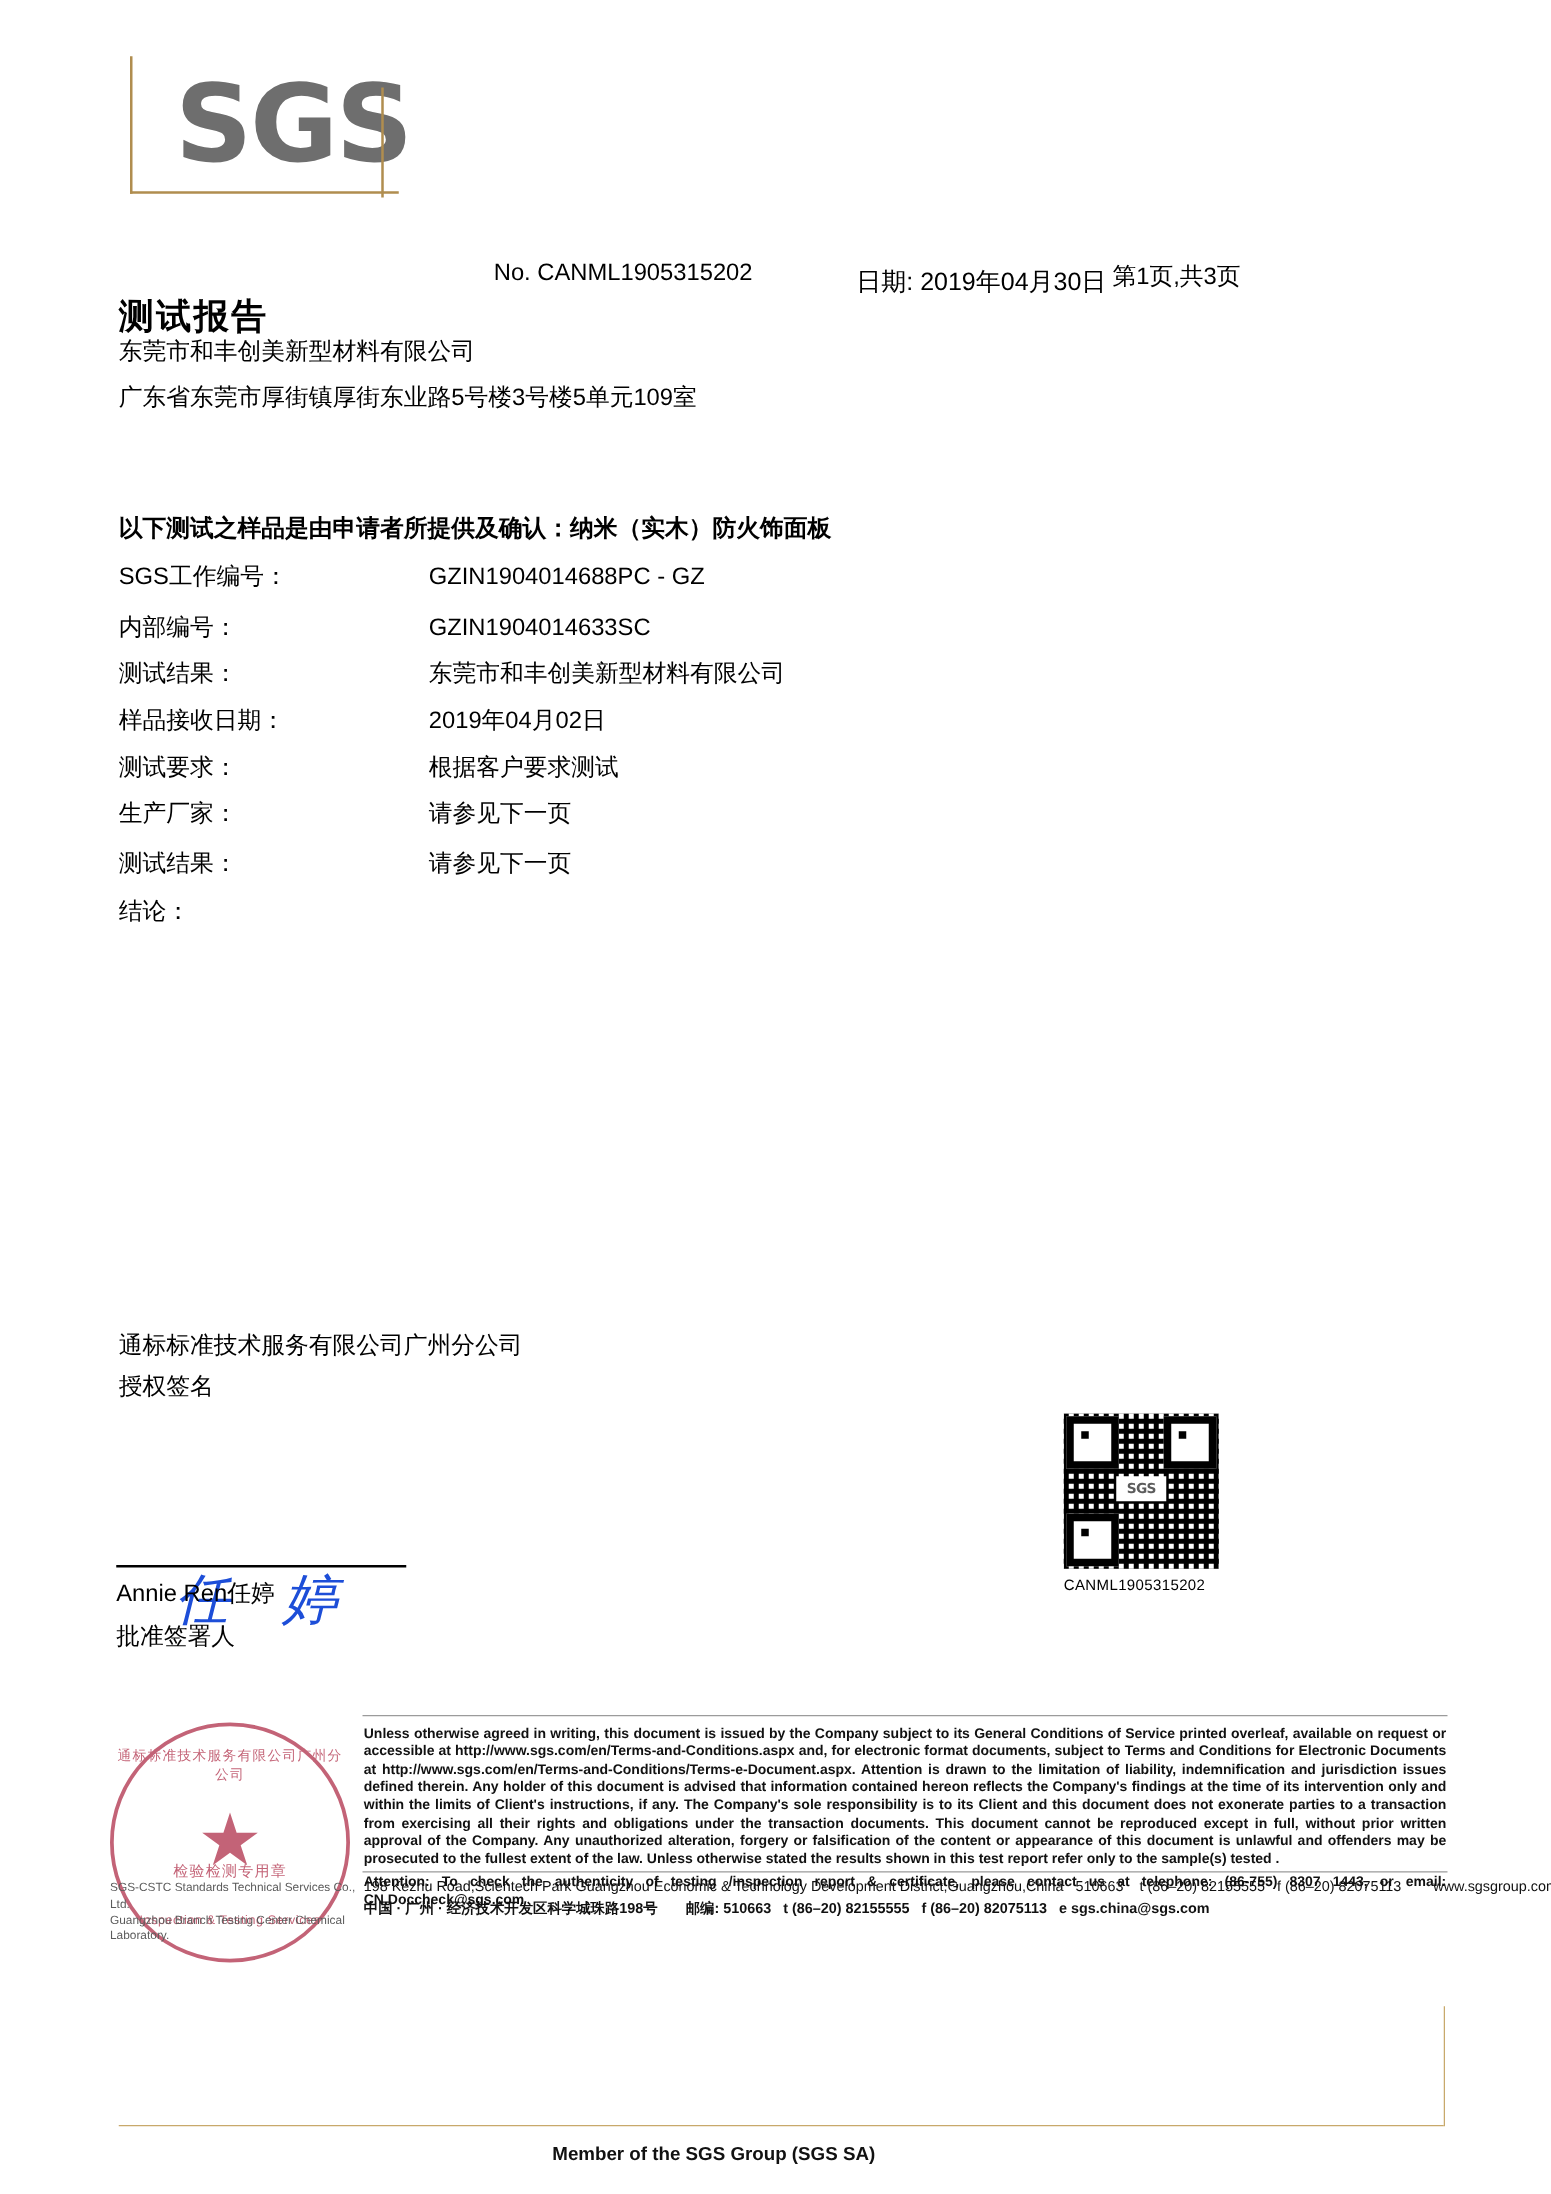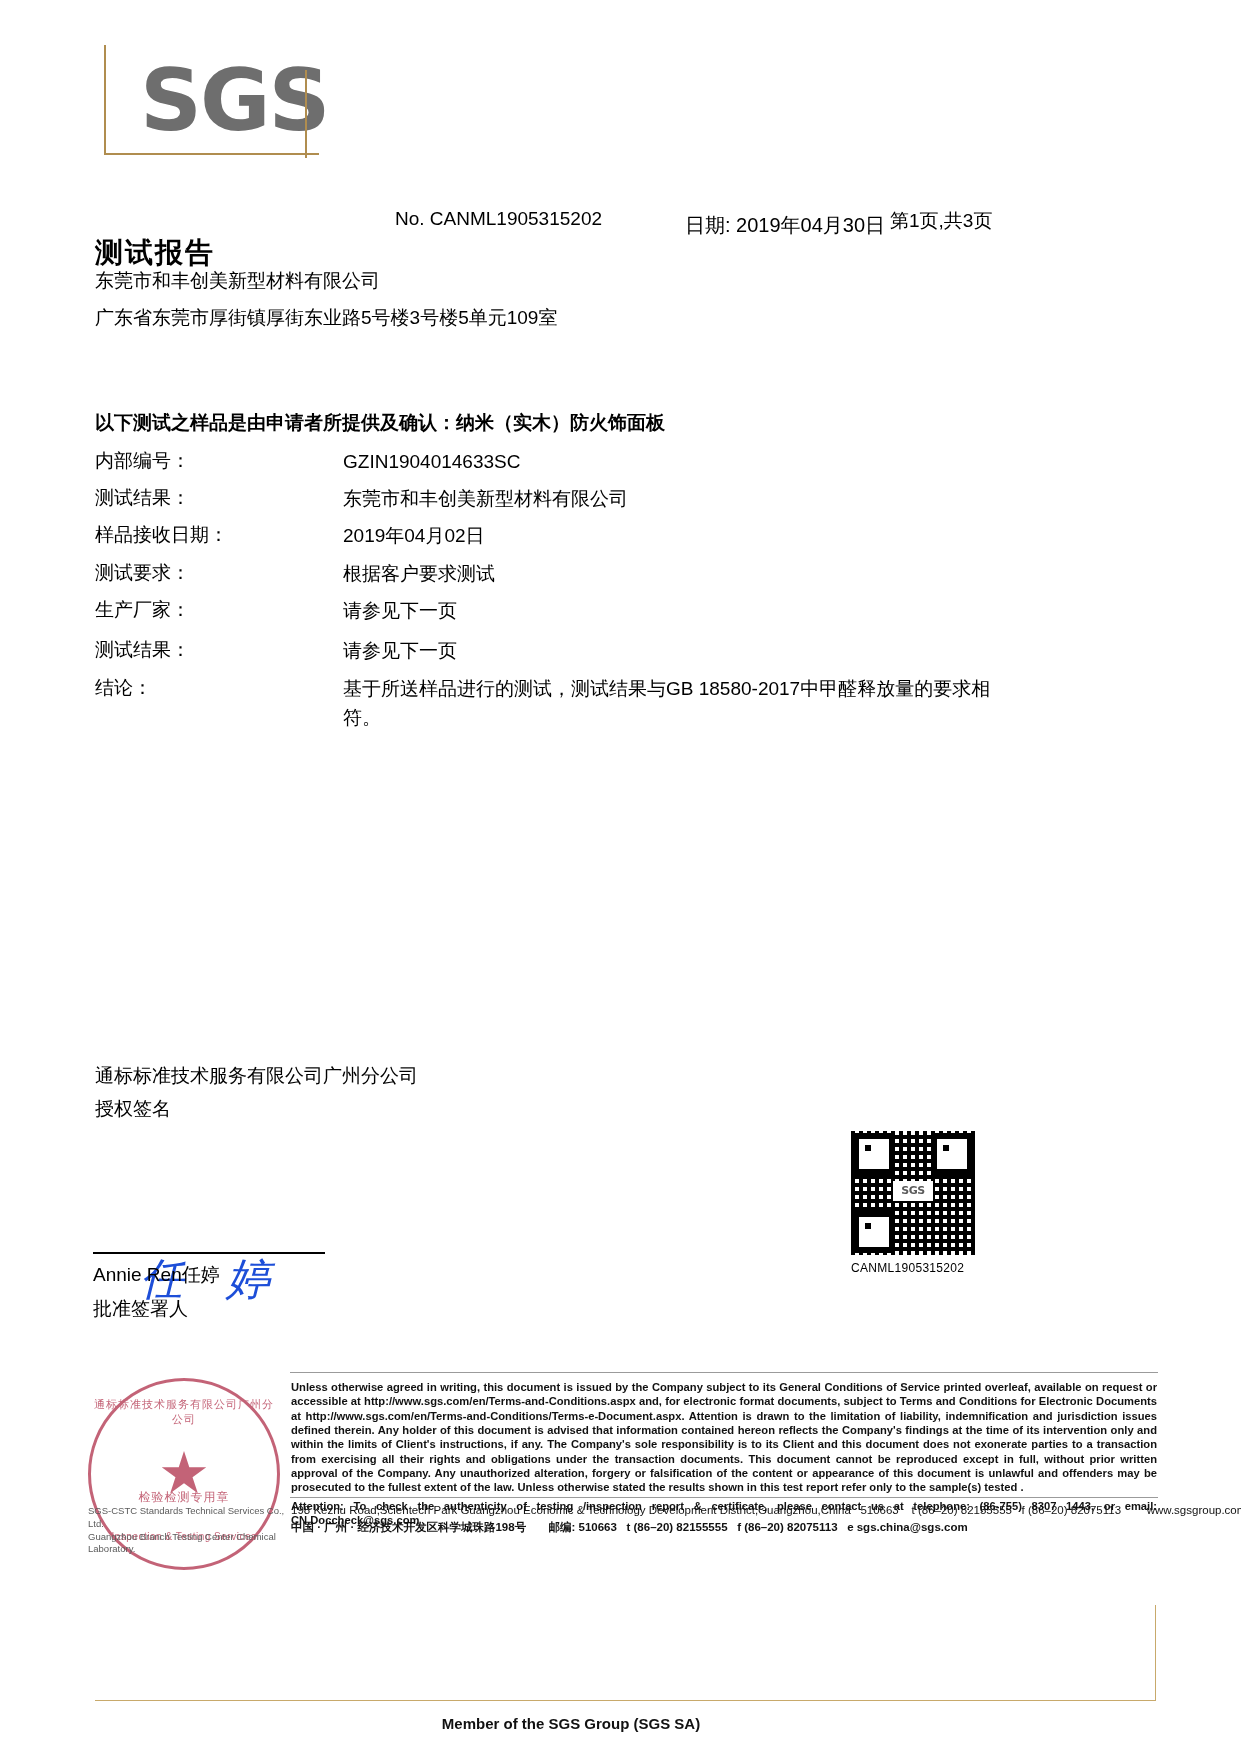--- a/index.html
+++ b/index.html
@@ -408,20 +408,24 @@
     <div class="doc-date">日期: 2019年04月30日</div>
     <div class="doc-page">第1页,共3页</div>
   </div>
 
   <div class="company-name">东莞市和丰创美新型材料有限公司</div>
   <div class="company-addr">广东省东莞市厚街镇厚街东业路5号楼3号楼5单元109室</div>
 
   <div class="sample-line">以下测试之样品是由申请者所提供及确认：纳米（实木）防火饰面板</div>
 
   <div class="fields">
+    <div class="field-row" style="height:37px;">
+      <div class="field-label">SGS工作编号：</div>
+      <div class="field-value">GZIN1904014688PC - GZ</div>
+    </div>
     <div class="field-row" style="height:32px;">
       <div class="field-label">内部编号：</div>
       <div class="field-value">GZIN1904014633SC</div>
     </div>
     <div class="field-row" style="height:32px;">
       <div class="field-label">测试结果：</div>
       <div class="field-value">东莞市和丰创美新型材料有限公司</div>
     </div>
     <div class="field-row" style="height:34px;">
       <div class="field-label">样品接收日期：</div>
@@ -434,21 +438,20 @@
     <div class="field-row" style="height:36px;">
       <div class="field-label">生产厂家：</div>
       <div class="field-value">请参见下一页</div>
     </div>
     <div class="field-row" style="height:34px;">
       <div class="field-label">测试结果：</div>
       <div class="field-value">请参见下一页</div>
     </div>
     <div class="field-row row-h2">
       <div class="field-label">结论：</div>
-      <div class="field-value" style="width:660px;">基于所送样品进行的测试，测试结果与GB 18580-2017中甲醛释放量的要求相符。</div>
     </div>
   </div>
 
   <div class="branch-name">通标标准技术服务有限公司广州分公司</div>
   <div class="auth-sign">授权签名</div>
   <div class="sig-script">任 婷</div>
   <div class="sig-line"></div>
   <div class="sig-name">Annie Ren任婷</div>
   <div class="sig-role">批准签署人</div>
 

